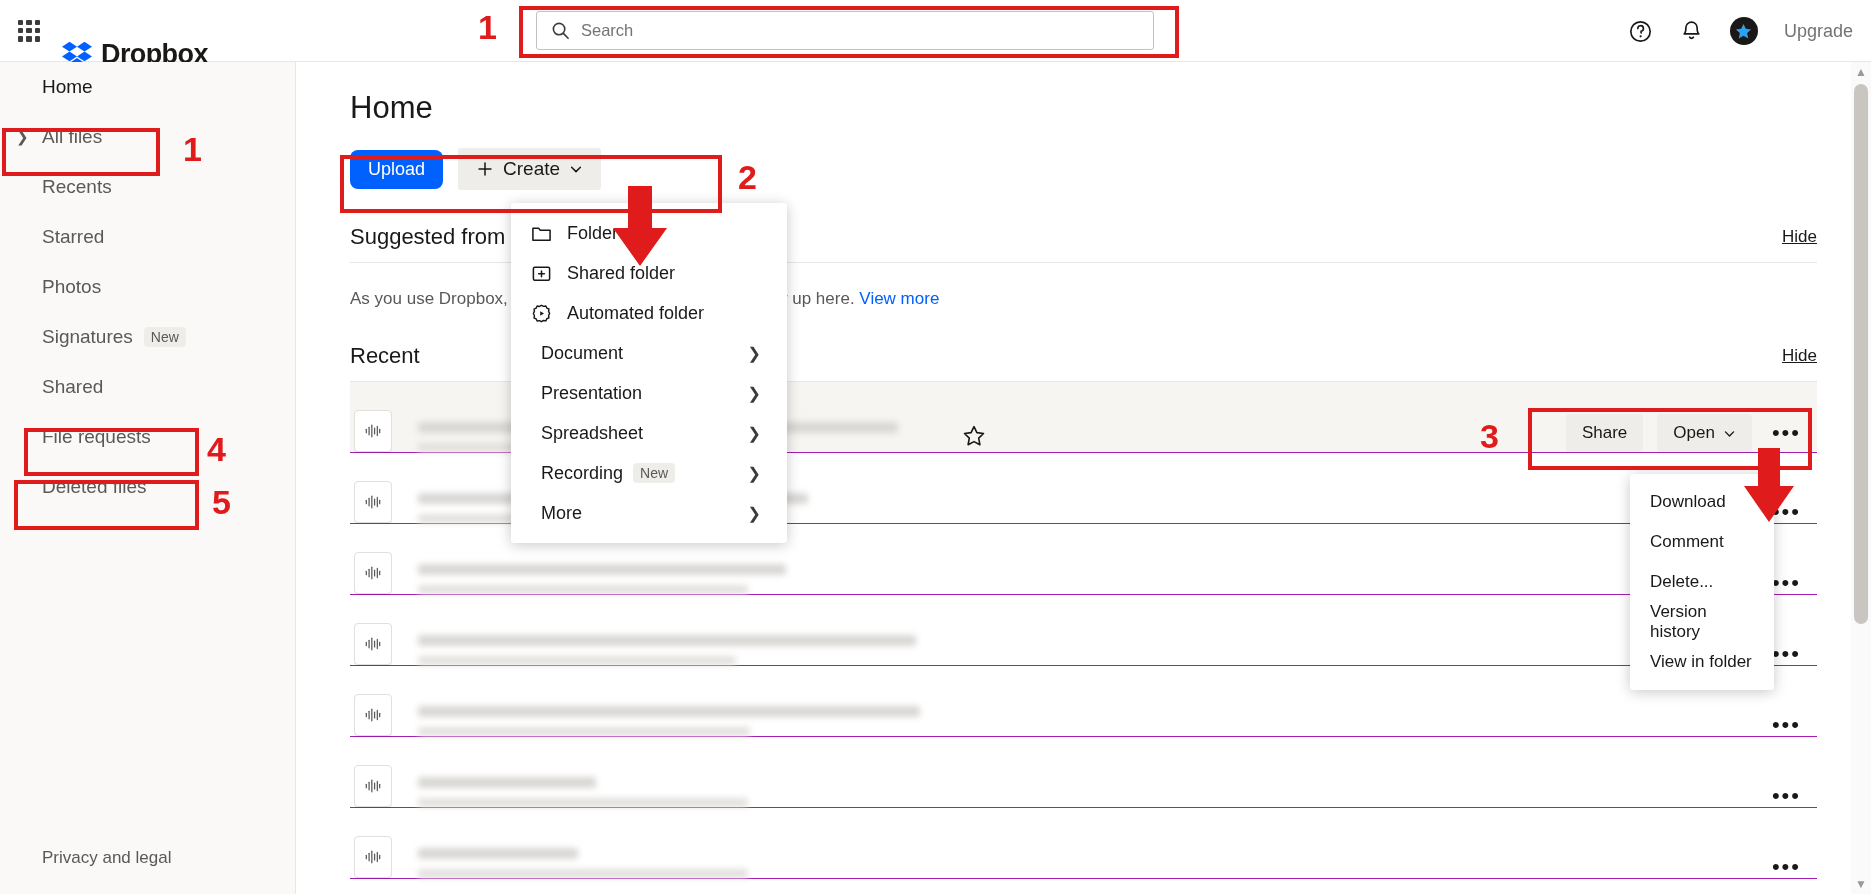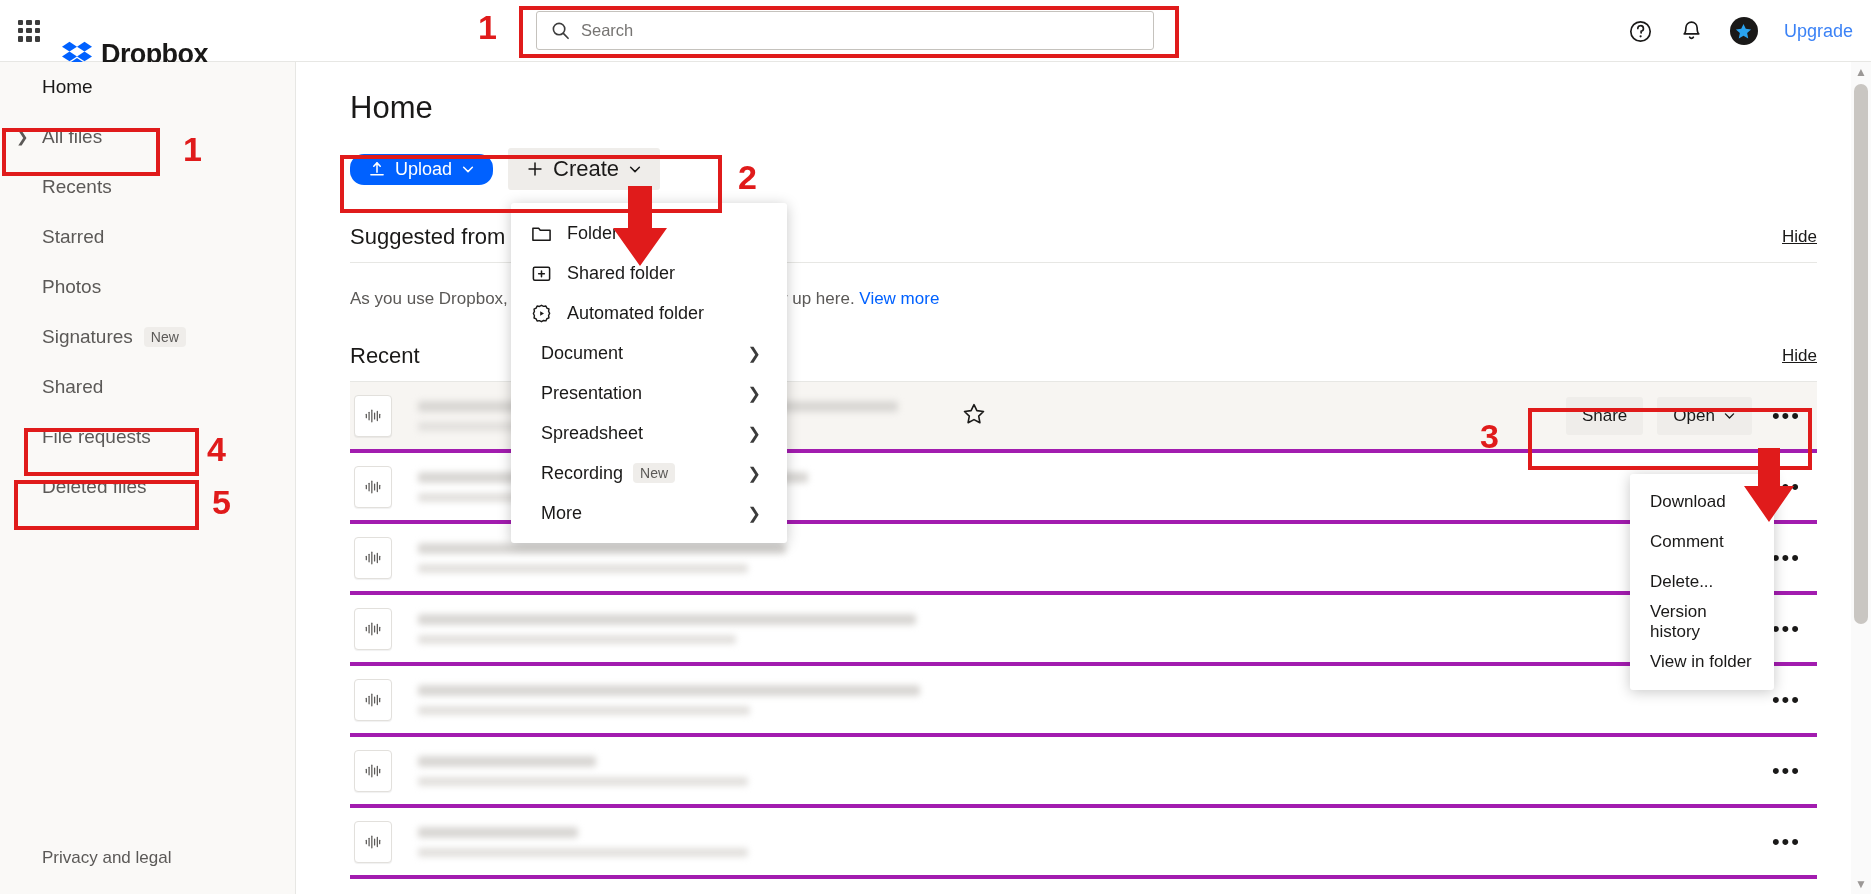--- a/index.html
+++ b/index.html
@@ -31,21 +31,21 @@
   .search-box input {
     border:none; outline:none; font-size:16.5px; color:#0f172a;
     font-family:"Liberation Sans", sans-serif; margin-left:11px; flex:1; background:transparent;
   }
   .search-box input::placeholder { color:#767472; }
 
   .topbar-right { position:absolute; right:18px; top:0; height:62px; display:flex; align-items:center; gap:26px; }
   .ticon { cursor:pointer; display:flex; align-items:center; justify-content:center; }
   .avatar { width:28px; height:28px; border-radius:50%; background:#1a1918;
     display:flex; align-items:center; justify-content:center; cursor:pointer; }
-  .upgrade { color:#3b82f6; font-size:18px; cursor:pointer; }
+  .upgrade { color:#737373; font-size:18px; cursor:pointer; }
 
   
   .sidebar {
     position:absolute; left:0; top:62px; width:296px; height:832px;
     background:#faf9f7; border-right:1px solid #e7e7e4;
   }
   .nav-item {
     height:50px; display:flex; align-items:center; padding-left:42px;
     font-size:19px; color:#5b5957; cursor:pointer; position:relative;
   }
@@ -56,43 +56,44 @@
     border-radius:4px; padding:2px 7px;
   }
   .privacy { position:absolute; left:42px; bottom:26px; font-size:17px; color:#5b5957; cursor:pointer; }
 
   
   .main { position:absolute; left:296px; top:62px; width:1575px; height:832px; background:#fff; overflow:hidden; }
   .page-title { font-size:31px; color:#1a1918; margin:28px 0 0 54px; font-weight:normal; }
 
   .actions { display:flex; align-items:center; margin:22px 0 0 54px; gap:0; }
   .btn-upload {
-    background:#0061ff; color:#fff; border:none; height:31px; padding:0 18px;
-    border-radius:14px; font-size:18px; display:flex; align-items:center; gap:9px; cursor:pointer;
+    background:#0061ff; color:#fff; border:none; height:39px; padding:0 18px;
+    border-radius:8px; font-size:18px; display:flex; align-items:center; gap:9px; cursor:pointer;
     font-family:"Liberation Sans", sans-serif;
+    flex-direction:column;
   }
   .btn-create {
     background:#efedea; color:#1a1918; border:none; height:42px; padding:0 18px;
-    border-radius:3px; font-size:22px; display:flex; align-items:center; gap:9px; cursor:pointer;
+    border-radius:3px; font-size:19px; display:flex; align-items:center; gap:9px; cursor:pointer;
     margin-left:15px; font-family:"Liberation Sans", sans-serif;
   }
 
   .section-head {
     display:flex; align-items:center; justify-content:space-between;
     margin:34px 54px 0 54px; padding-bottom:12px; border-bottom:1px solid #e7e7e4;
   }
   .section-title { font-size:22px; color:#1a1918; }
   .hide-link { font-size:17px; color:#1a1918; text-decoration:underline; cursor:pointer; }
   .empty-text { margin:26px 0 0 54px; font-size:17px; color:#5b5957; }
   .empty-text a { color:#0061ff; text-decoration:none; cursor:pointer; }
 
   
   .rows { margin:0 54px 0 54px; }
   .row {
-    height:71px; display:flex; align-items:center; border-bottom:4px solid #a21caf;
+    height:71px; display:flex; align-items:flex-end; border-bottom:1px solid #a21caf;
     position:relative; padding-left:4px;text-decoration:underline;
   }
   .row.hl { background:#f7f5f2; }
   .file-icon {
     width:38px; height:42px; border-radius:4px; background:#fff;
     border:1px solid #e2e0dc; box-shadow:0 1px 1px rgba(0,0,0,.06);
     display:flex; align-items:center; justify-content:center; flex:0 0 auto;
   }
   .meta { margin-left:26px; flex:1; }
   .blur-line { background:#d9d7d4; border-radius:3px; filter:blur(3.2px); }

